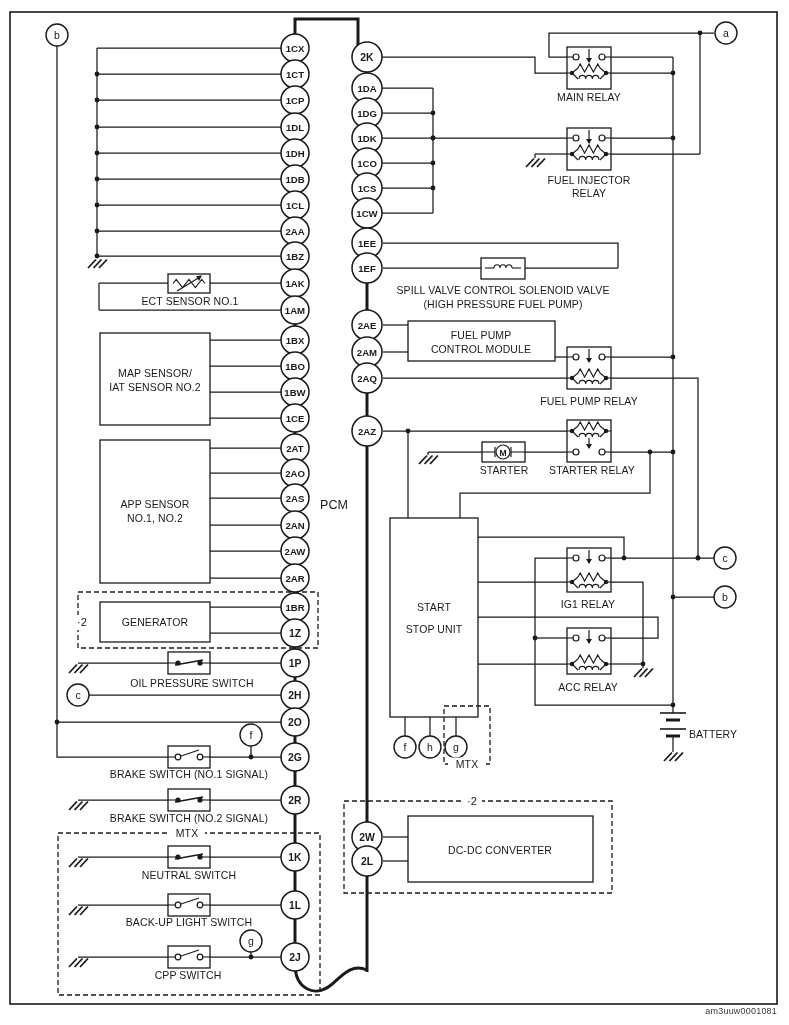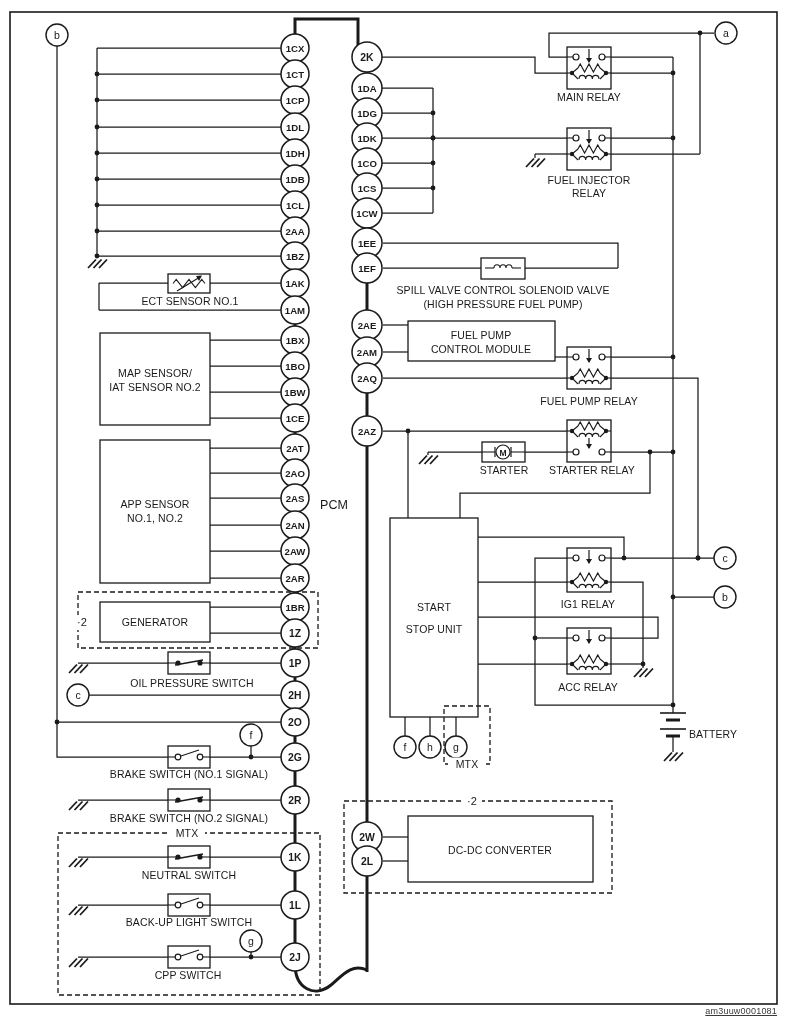--- a/index.html
+++ b/index.html
@@ -1,19 +1,19 @@
 <!DOCTYPE html>
 <html><head>
 <meta charset="utf-8">
 <style>
   html,body{margin:0;padding:0;background:#fff;}
   body{width:789px;height:1025px;position:relative;font-family:"Liberation Sans",sans-serif;}
   #stage{position:absolute;left:0;top:0;width:789px;height:1025px;background:#fff;}
   svg{position:absolute;left:0;top:0;}
-  #watermark{position:absolute;right:12px;top:1006px;font-size:9px;color:#3a3a3a;letter-spacing:0.2px;text-decoration:underline;}
+  #watermark{position:absolute;right:12px;top:1006px;font-size:9px;color:#3a3a3a;letter-spacing:0.2px;}
 </style>
 </head>
 <body>
 
 <div id="stage">
   <div id="svg-holder">
       <svg width="789" height="1025">
         <g>
           <line x1="97" y1="48" x2="97" y2="258" stroke="#1a1a1a" stroke-width="1.25"></line>
           <line x1="97" y1="48" x2="281" y2="48" stroke="#1a1a1a" stroke-width="1.25"></line>

